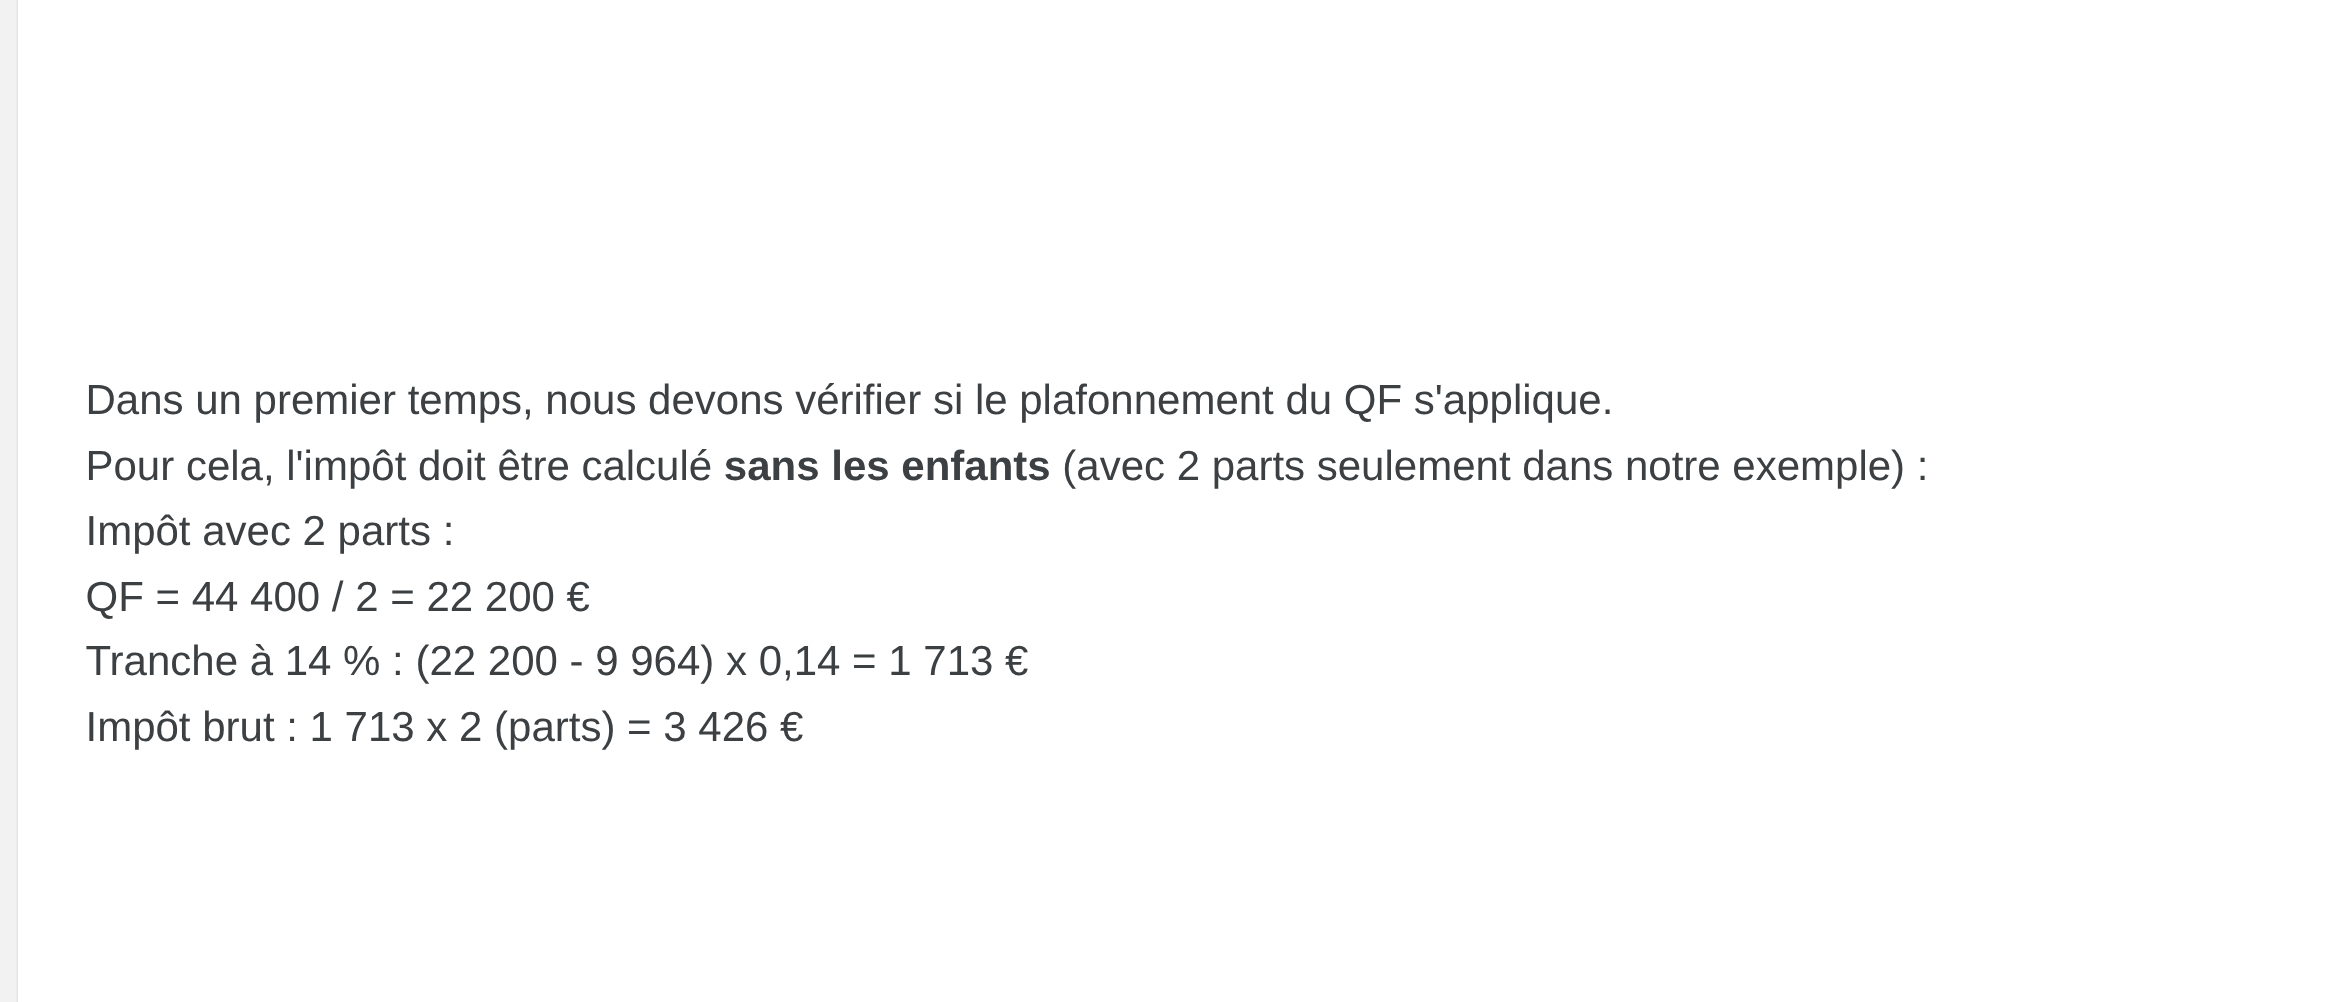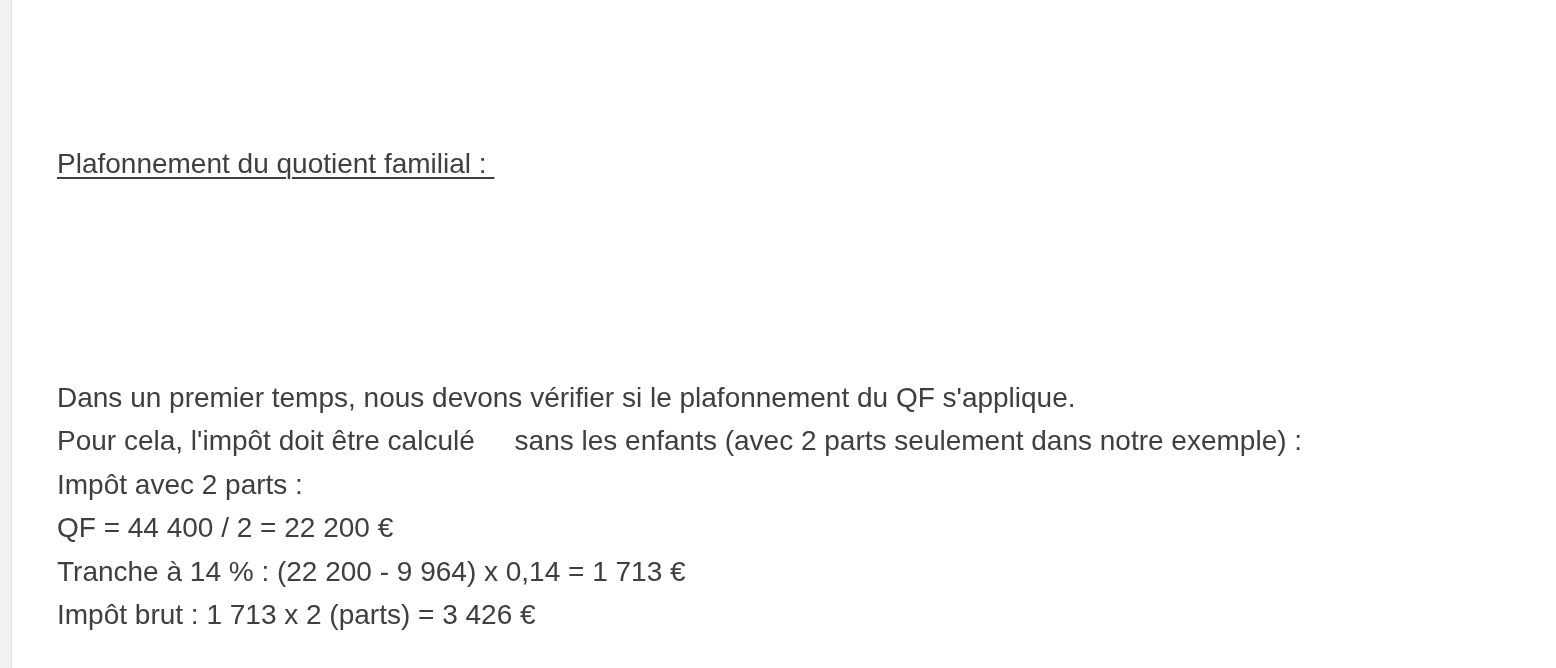--- a/index.html
+++ b/index.html
@@ -37,31 +37,30 @@
   }
   .doc p {
     margin: 0;
   }
   .title {
     text-decoration: underline;
     text-decoration-thickness: 2px;
     text-underline-offset: 4px;
   }
   .p-intro   { margin-top: 60px !important; }
-  .b { font-weight: normal; margin-left: 32px; }
+  .b { font-weight: bold; }
   .i { }
 </style>
 </head>
 <body>
 
 <div class="left-strip"></div>
 
 <div class="doc">
 
-  <p><span class="title">Plafonnement du quotient familial : </span></p>
 
   <p class="p-intro"><span>Dans un premier temps, nous devons vérifier si le plafonnement du QF s'applique.</span><br><span>Pour cela, l'impôt doit être calculé </span><span class="b">sans les enfants</span><span> (avec 2 parts seulement dans notre exemple) :</span><br><span class="i">Impôt avec 2 parts :</span><br><span>QF = 44 400 / 2 = 22 200 €</span><br><span>Tranche à 14 % : (22 200 - 9 964) x 0,14 = 1 713 €</span><br><span>Impôt brut : 1 713 x 2 (parts) = 3 426 €</span></p>
 
   
 
   
 
 </div>
 
 </body></html>

